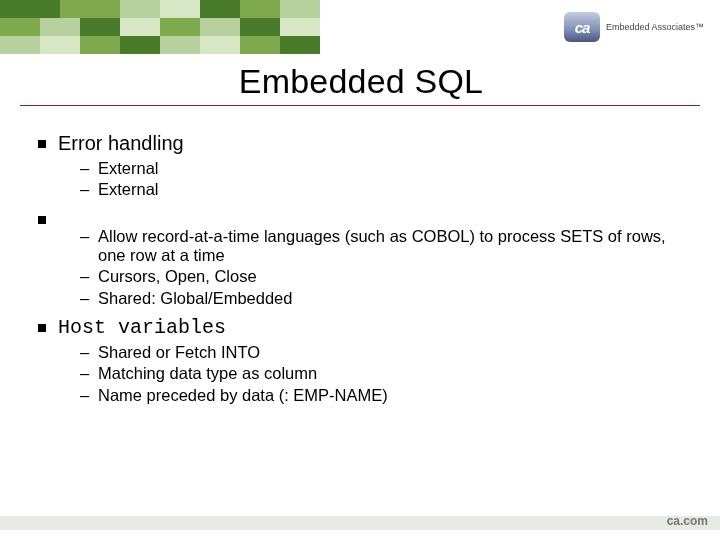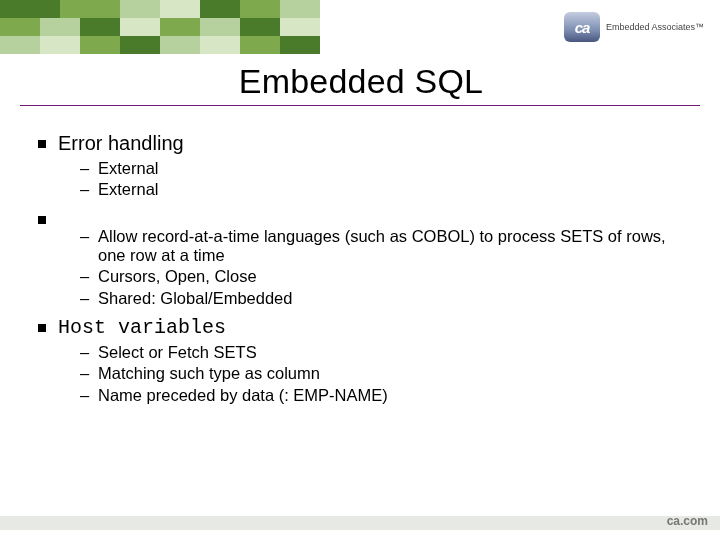--- a/index.html
+++ b/index.html
@@ -194,25 +194,25 @@
         <span class="dash">–</span>
         <span class="sub-text">Shared: Global/Embedded</span>
       </div>
 
     <div class="section-head" style="margin-top:8px;font-family:Liberation Mono, monospace;">
       <span class="sq"></span>
       <span>Host variables</span>
     </div>
     <div class="sub">
         <span class="dash">–</span>
-        <span class="sub-text">Select or Fetch SETS</span>
-      </div>
-    <div class="sub">
-        <span class="dash">–</span>
-        <span class="sub-text">Matching such type as column</span>
+        <span class="sub-text">Shared or Fetch INTO</span>
+      </div>
+    <div class="sub">
+        <span class="dash">–</span>
+        <span class="sub-text">Matching data type as column</span>
       </div>
     <div class="sub">
         <span class="dash">–</span>
         <span class="sub-text">Name preceded by data (: EMP-NAME)</span>
       </div>
 
   </div>
 
   <div class="footer-bar"></div>
   <div class="footer-txt">ca.com</div>

